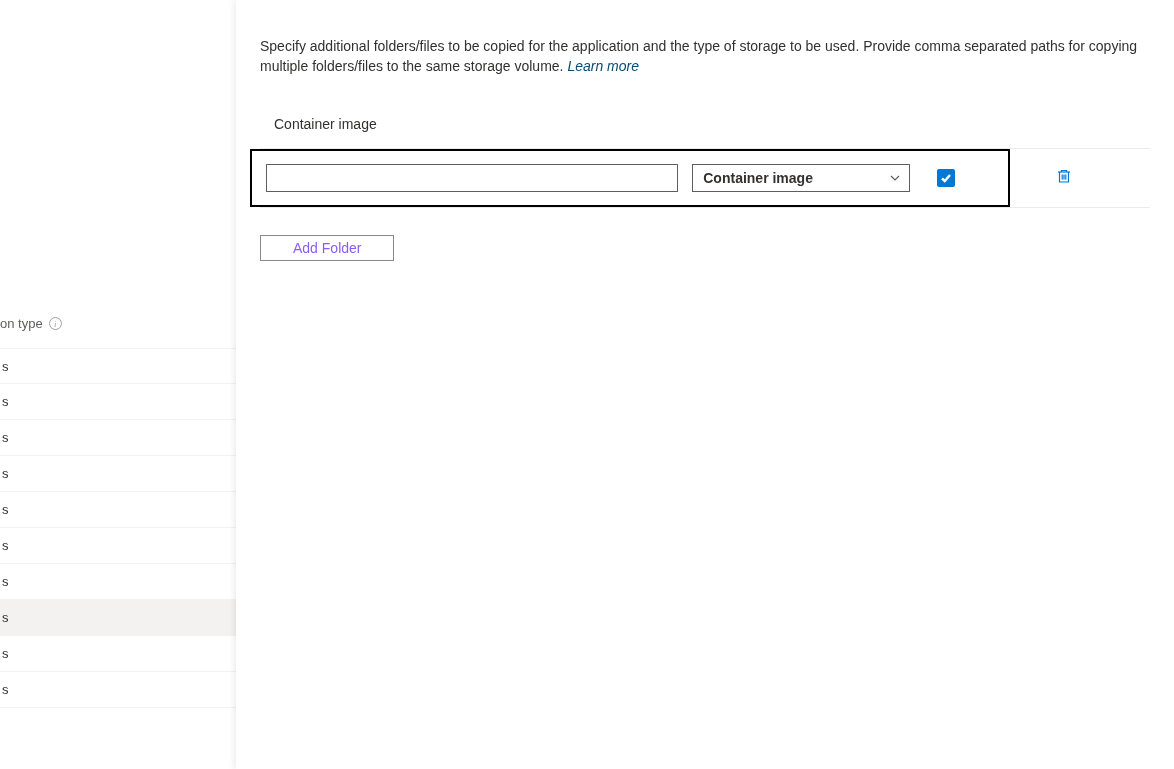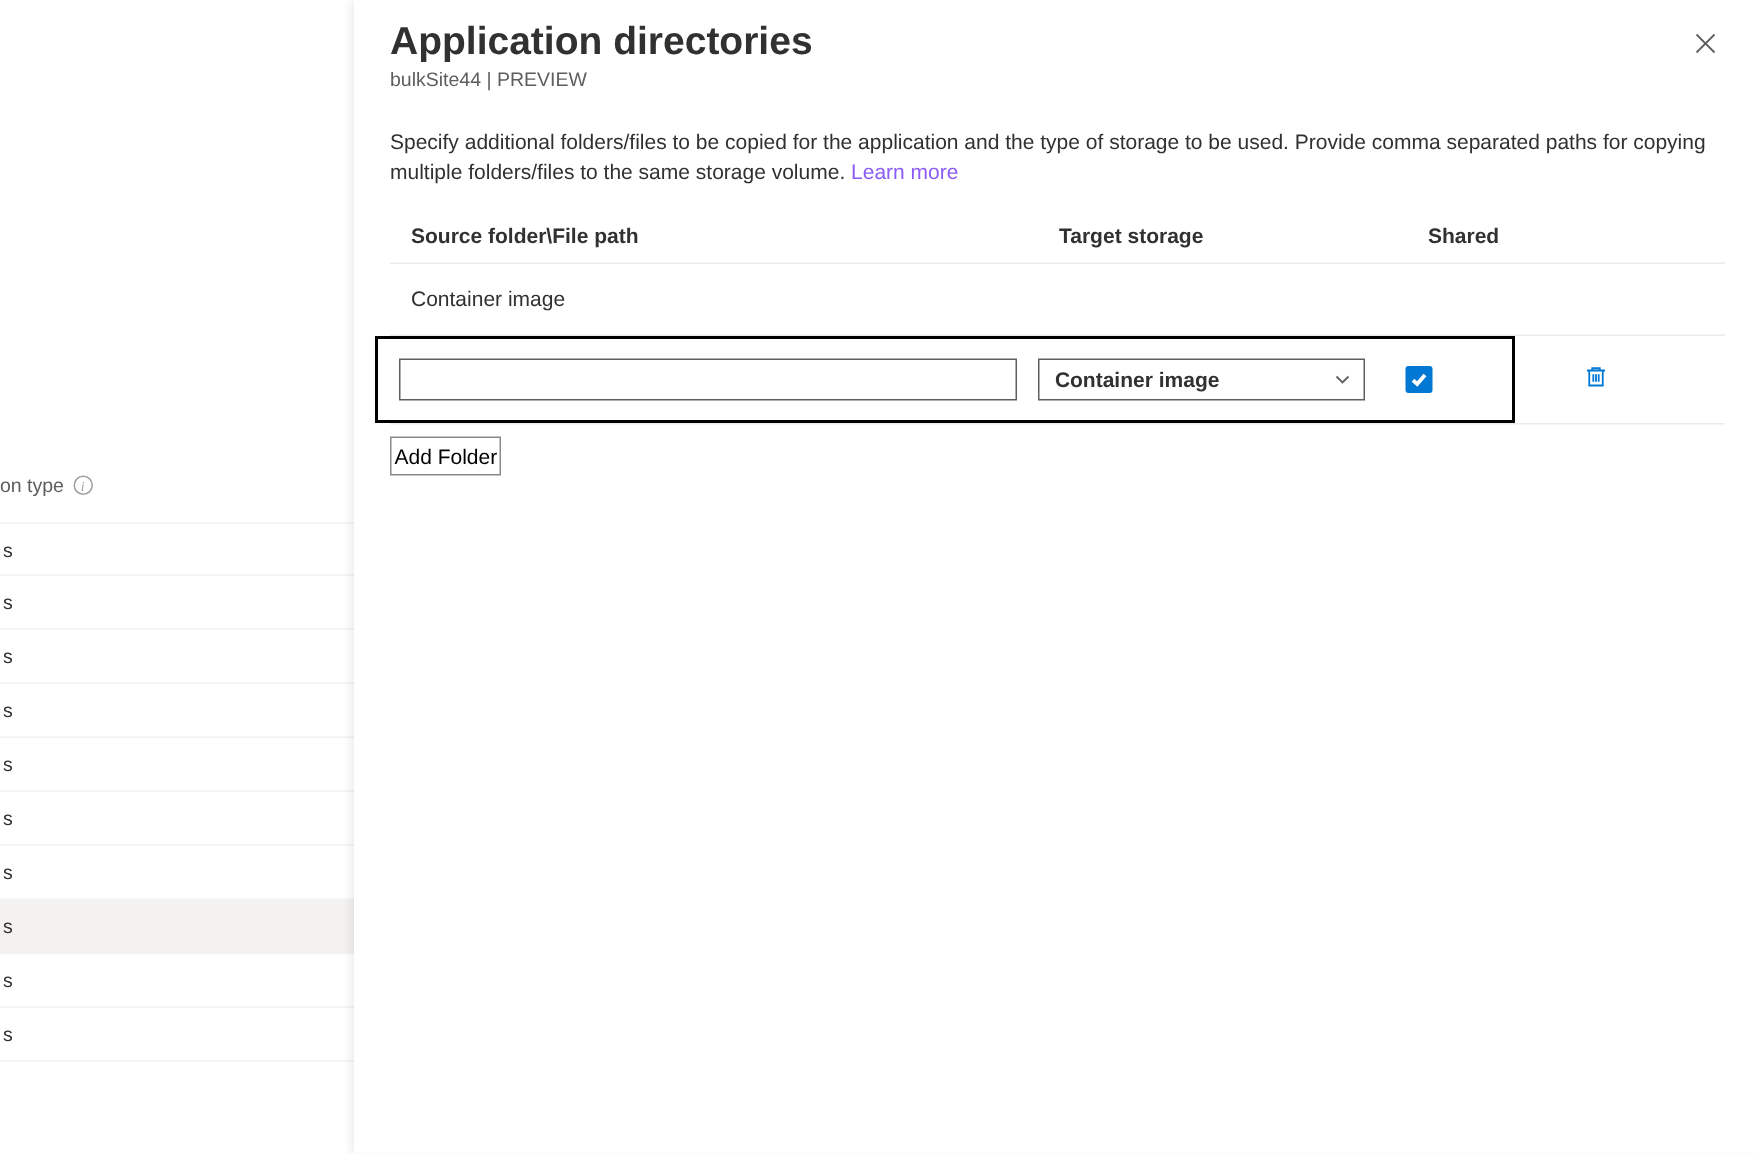--- a/index.html
+++ b/index.html
@@ -107,22 +107,23 @@
     }
     .close-btn svg { width: 14px; height: 14px; }
 
     .description {
       margin-top: 24px;
       font-size: 14px;
       color: #323130;
       line-height: 1.45;
     }
     .description a {
-      color: #8b5cf6;
+      color: #0c4a6e;
       text-decoration: none;
+      font-style: italic;
     }
 
     .table-container {
       margin-top: 24px;
     }
     .table-header {
       display: flex;
       align-items: center;
       border-bottom: 1px solid #edebe9;
       padding: 0 0 10px 14px;
@@ -201,28 +202,28 @@
       background: none;
       border: none;
       cursor: pointer;
       color: #0078d4;
       padding: 4px;
       margin-left: 42px;
     }
     .trash-btn svg { width: 16px; height: 16px; }
 
     .add-folder-btn {
-      margin-top: 8px;
+      margin-top: 27px;
       border: 1px solid #8a8886;
       background: #fff;
-      padding: 4px 2px;
+      padding: 4px 32px;
       font-size: 14px;
       font-family: inherit;
       cursor: pointer;
-      color: #000000;
+      color: #8b5cf6;
     }
   </style>
 </head>
 <body>
 
 <div class="bg-panel">
   <div class="bg-label">
     <span>on type</span>
     <span class="info-circle">i</span>
   </div>
@@ -236,47 +237,27 @@
       <div class="bg-list-item">s</div>
       <div class="bg-list-item selected">s</div>
       <div class="bg-list-item">s</div>
       <div class="bg-list-item">s</div>
     </div>
 </div>
 
 <div class="panel">
   <div class="panel-inner">
 
-    <div class="panel-header">
-      <div class="title-block">
-        <h1>Application directories</h1>
-        <div class="subtitle">
-          <span>bulkSite44</span><span> | </span><span>PREVIEW</span>
-        </div>
-      </div>
-      <button class="close-btn">
-        <svg viewBox="0 0 14 14">
-            <line x1="1" y1="1" x2="13" y2="13" stroke="currentColor" stroke-width="1.2"></line>
-            <line x1="13" y1="1" x2="1" y2="13" stroke="currentColor" stroke-width="1.2"></line>
-          </svg>
-      </button>
-    </div>
 
     <p class="description">
       <span>Specify additional folders/files to be copied for the application and the type of storage to be used. Provide comma separated paths for copying multiple folders/files to the same storage volume. </span><a href="#">Learn more</a>
     </p>
 
     <div class="table-container">
 
-      <div class="table-header">
-        <div class="col-source">Source folder\File path</div>
-        <div class="col-target">Target storage</div>
-        <div class="col-shared">Shared</div>
-        <div class="col-actions"></div>
-      </div>
 
       <div class="table-row">
         <div class="col-target">Container image</div>
         <div class="col-shared"></div>
         <div class="col-actions"></div>
       </div>
 
       <div class="row-edit">
         <div class="row-edit-inner-box">
           <div class="col-source">

